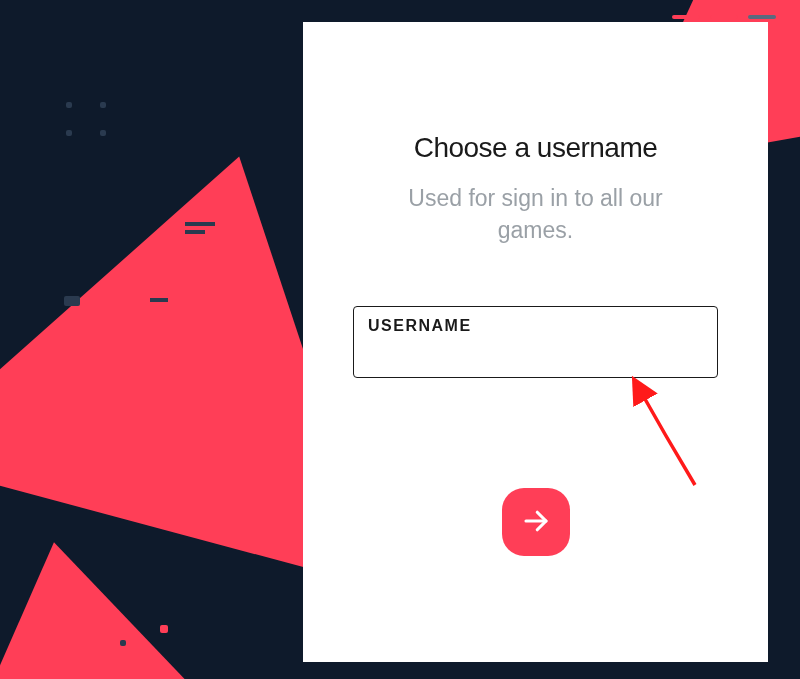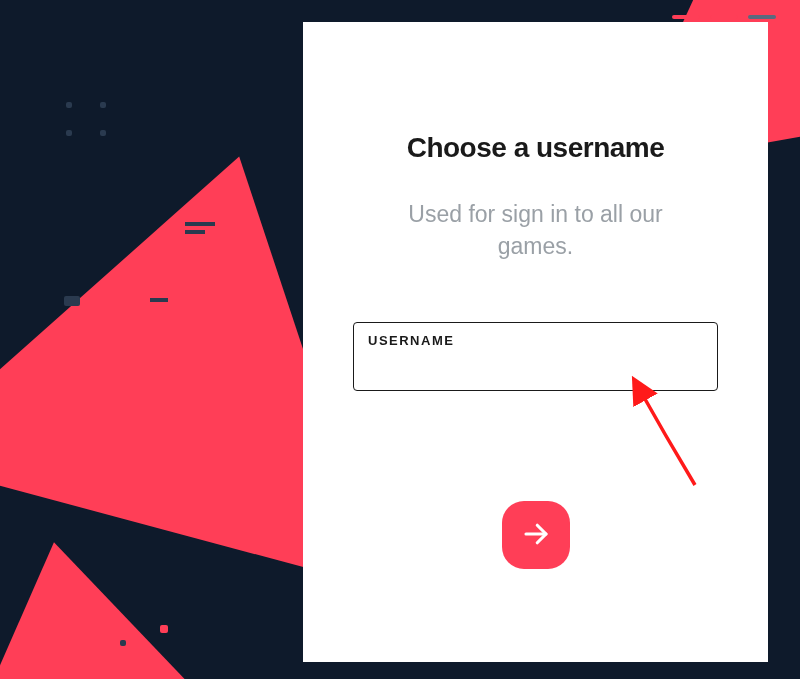--- a/index.html
+++ b/index.html
@@ -57,42 +57,42 @@
       left: 303px;
       top: 22px;
       width: 465px;
       height: 640px;
       background: #ffffff;
       padding: 110px 50px 40px 50px;
     }
     .title {
       text-align: center;
       font-size: 28px;
-      font-weight: 700;
+      font-weight: 400;
       color: #1a1a1a;
       letter-spacing: -0.5px;
-      margin-bottom: 34px;
+      margin-bottom: 18px;
     }
     .subtitle {
       text-align: center;
       font-size: 23px;
       font-weight: 500;
       color: #9aa0a6;
       line-height: 1.4;
       padding: 0 30px;
       margin-bottom: 60px;
     }
     .input-wrap {
       border: 1px solid #1a1a1a;
       border-radius: 4px;
       padding: 10px 14px 20px 14px;
       margin-bottom: 110px;
     }
     .input-label {
-      font-size: 13px;
+      font-size: 16px;
       font-weight: 700;
       letter-spacing: 1.5px;
       color: #1a1a1a;
       display: block;
     }
     .input-field {
       border: none;
       outline: none;
       width: 100%;
       font-size: 16px;

